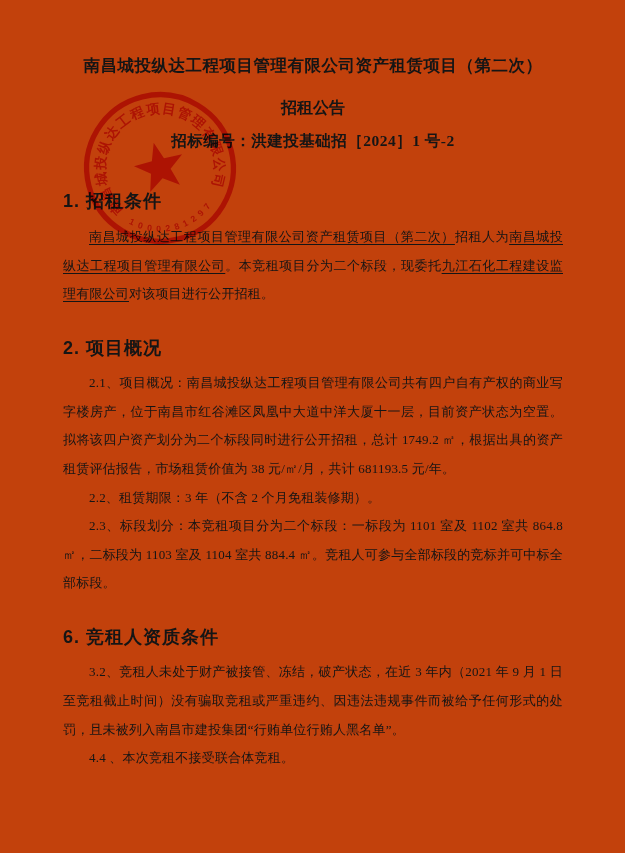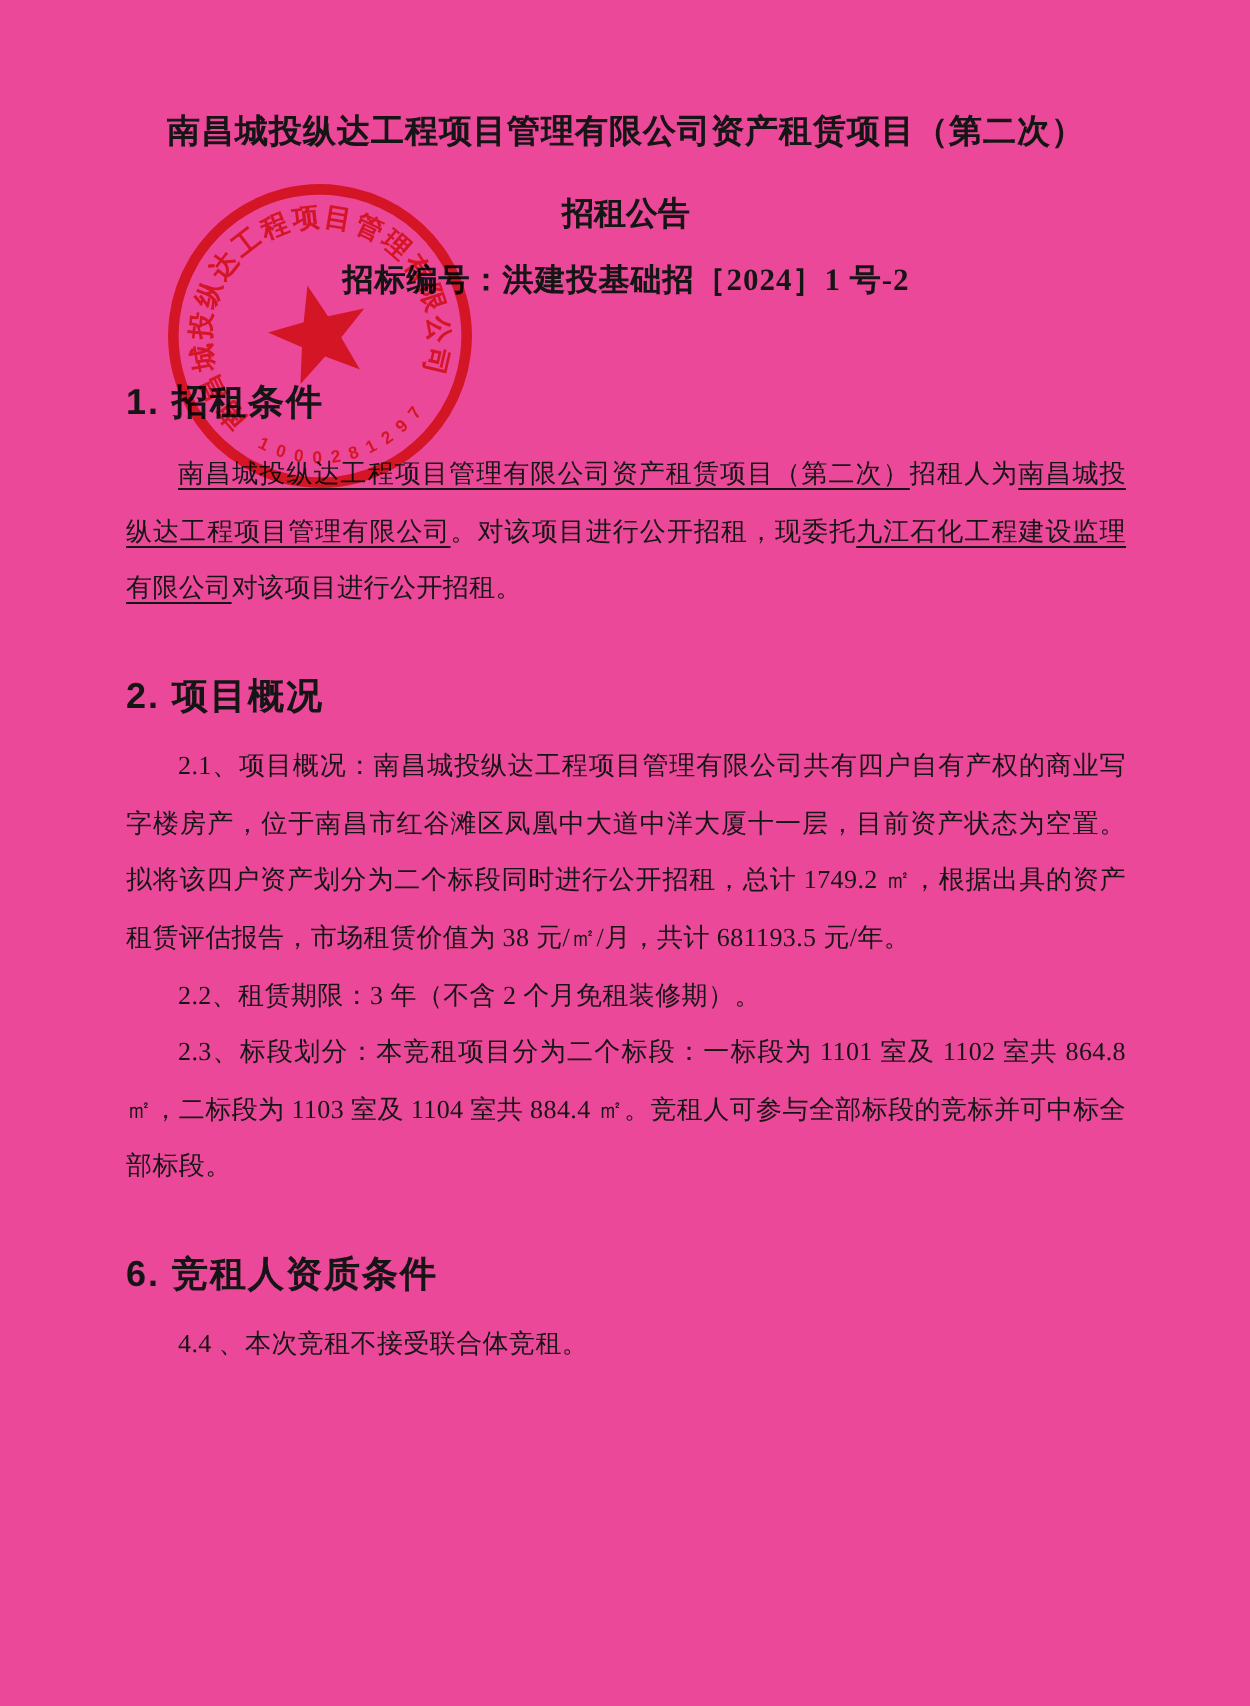--- a/index.html
+++ b/index.html
@@ -1,21 +1,21 @@
 <!DOCTYPE html>
 <html><head>
 <meta charset="utf-8">
 <style>
   html, body { margin: 0; padding: 0; background: #888; }
   .page {
     position: relative;
     width: 625px;
     height: 853px;
     margin: 0 auto;
-    background: #ec4899;
+    background: #c2410c;
     box-sizing: border-box;
     padding: 56px 62px 0 63px;
     overflow: hidden;
     font-family: "Liberation Serif", "DejaVu Serif", serif;
     color: #151515;
   }
   .doc-title {
     margin: 0;
     font-size: 16.5px;
     font-weight: 700;
@@ -94,30 +94,31 @@
 <div class="page">
 
   <h1 class="doc-title">南昌城投纵达工程项目管理有限公司资产租赁项目（第二次）</h1>
 
   <h2 class="doc-subtitle">招租公告</h2>
 
   <div class="tender-no">招标编号：洪建投基础招［2024］1 号-2</div>
 
   <h3 class="sec-heading first">1. 招租条件</h3>
 
-  <p class="body"><span class="u">南昌城投纵达工程项目管理有限公司资产租赁项目（第二次）</span><span>招租人为</span><span class="u">南昌城投纵达工程项目管理有限公司</span><span>。对该项目进行公开招租，现委托</span><span class="u">九江石化工程建设监理有限公司</span><span>对该项目进行公开招租。</span></p>
+  <p class="body"><span class="u">南昌城投纵达工程项目管理有限公司资产租赁项目（第二次）</span><span>招租人为</span><span class="u">南昌城投纵达工程项目管理有限公司</span><span>。本竞租项目分为二个标段，现委托</span><span class="u">九江石化工程建设监理有限公司</span><span>对该项目进行公开招租。</span></p>
 
   <h3 class="sec-heading">2. 项目概况</h3>
 
   <p class="body">2.1、项目概况：南昌城投纵达工程项目管理有限公司共有四户自有产权的商业写字楼房产，位于南昌市红谷滩区凤凰中大道中洋大厦十一层，目前资产状态为空置。拟将该四户资产划分为二个标段同时进行公开招租，总计 1749.2 ㎡，根据出具的资产租赁评估报告，市场租赁价值为 38 元/㎡/月，共计 681193.5 元/年。</p>
   <p class="body">2.2、租赁期限：3 年（不含 2 个月免租装修期）。</p>
   <p class="body">2.3、标段划分：本竞租项目分为二个标段：一标段为 1101 室及 1102 室共 864.8 ㎡，二标段为 1103 室及 1104 室共 884.4 ㎡。竞租人可参与全部标段的竞标并可中标全部标段。</p>
 
   <h3 class="sec-heading">6. 竞租人资质条件</h3>
 
+  <p class="body">3.2、竞租人未处于财产被接管、冻结，破产状态，在近 3 年内（2021 年 9 月 1 日至竞租截止时间）没有骗取竞租或严重违约、因违法违规事件而被给予任何形式的处罚，且未被列入南昌市建投集团“行贿单位行贿人黑名单”。</p>
   <p class="body">4.4 、本次竞租不接受联合体竞租。</p>
 
   <div class="seal">
     <svg viewBox="0 0 170 170" xmlns="http://www.w3.org/2000/svg">
       <defs>
         <path id="arcTop" d="M 38.3 117.7 A 57 57 0 1 1 131.7 117.7" fill="none"></path>
         <path id="arcBottom" d="M 25.2 112.9 A 66 66 0 0 0 144.8 112.9" fill="none"></path>
       </defs>
       <circle cx="85" cy="85" r="76" fill="none" stroke="#e23a2e" stroke-width="5.5"></circle>
       <path d="M85 58 L91.5 76.1 L110.7 76.7 L95.5 88.4 L100.9 106.8 L85 96 L69.1 106.8 L74.5 88.4 L59.3 76.7 L78.5 76.1 Z" fill="#e23a2e"></path>

